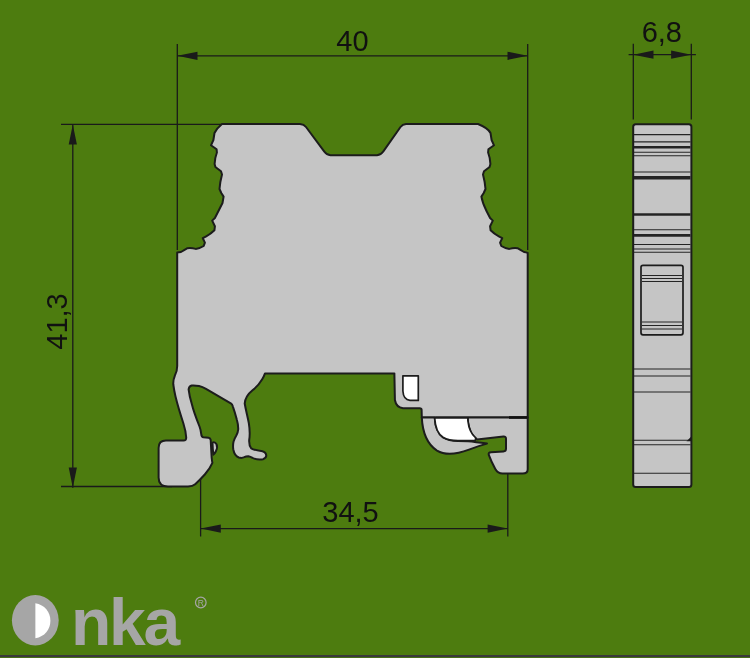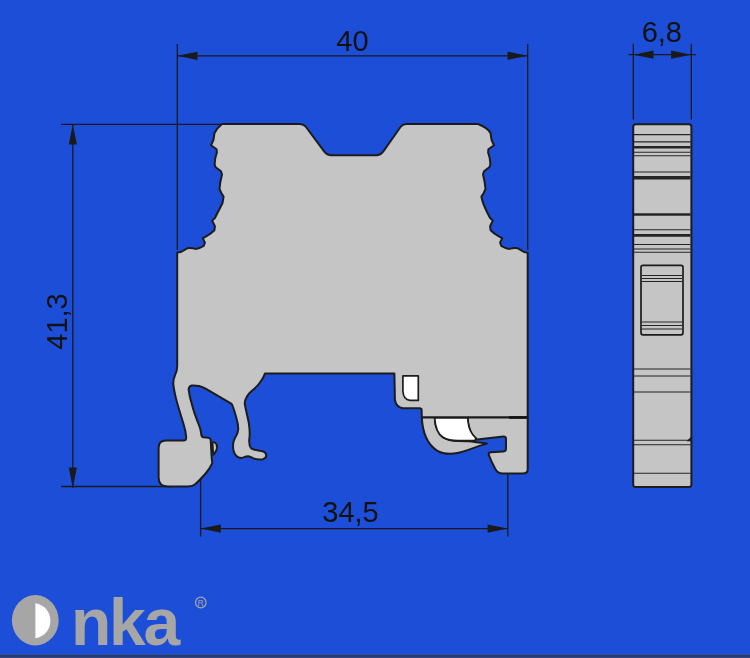--- a/index.html
+++ b/index.html
@@ -1,16 +1,16 @@
 <!DOCTYPE html>
 <html><head>
 <meta charset="utf-8">
 <style>
   html,body{margin:0;padding:0;background:#ffffff;}
-  .page{position:relative;width:750px;height:658px;background:#1d4ed8;overflow:hidden;
+  .page{position:relative;width:750px;height:658px;background:#4d7c0f;overflow:hidden;
         font-family:"Liberation Sans", sans-serif;}
   svg{display:block;}
   .dim{stroke:#1a1a1a;stroke-width:1.3;fill:none;}
   .dimtxt{font-size:29px;fill:#111;}
   .part{fill:#c5c5c5;stroke:#1c1c1c;stroke-width:2;stroke-linejoin:round;}
   .cut{fill:#ffffff;stroke:#1c1c1c;stroke-width:1.7;stroke-linejoin:round;}
   .sline{stroke:#242424;fill:none;}
 </style>
 </head>
 <body>

